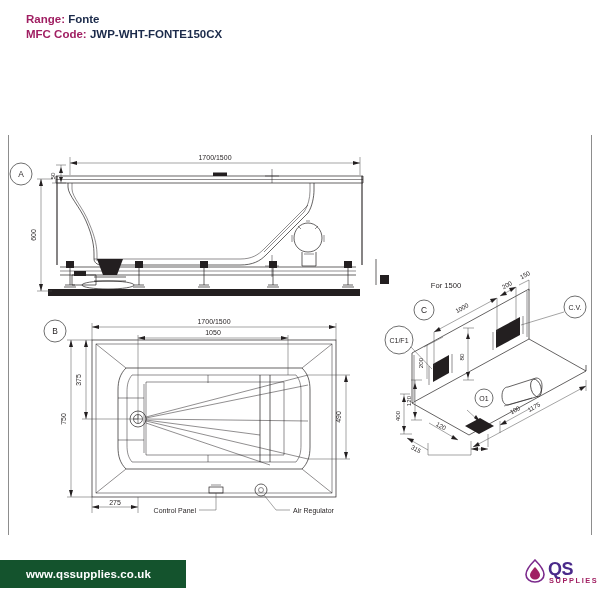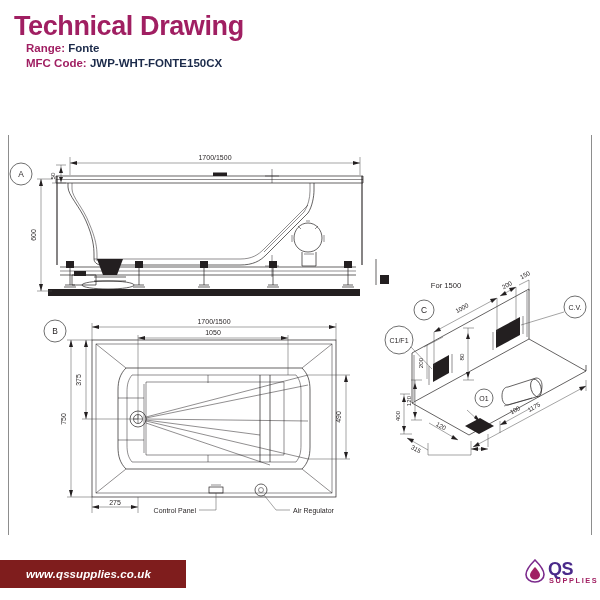--- a/index.html
+++ b/index.html
@@ -34,22 +34,21 @@
   .bub{fill:#fff;stroke:#4a4a4a;stroke-width:.8;}
   text{font-family:"Liberation Sans","DejaVu Sans",sans-serif;fill:#231f20;}
   .t6{font-size:6.2px;}
   .t7{font-size:7px;}
   .t75{font-size:7.6px;}
   .t8{font-size:8.4px;}
 
   
   .footbar{
     position:absolute;left:0;top:560px;width:186px;height:28px;
-    background:#7f1d1d;
-    font-style:italic;
+    background:#14532d;
   }
   .footbar span{
     display:block;color:#fff;font-size:11.5px;font-weight:bold;
     line-height:28px;padding-left:26px;letter-spacing:.1px;
   }
   .logo{position:absolute;left:524px;top:558px;width:70px;height:34px;}
   .logo .qs{
     position:absolute;left:24px;top:0px;font-size:18px;font-weight:bold;
     letter-spacing:-0.5px;color:#4a2a8a;line-height:22px;
   }
@@ -58,21 +57,20 @@
     letter-spacing:1.6px;color:#a01f62;line-height:9px;
   }
   .logo .drop{position:absolute;left:0;top:1px;}
 </style>
 </head>
 <body>
 
 <div class="page">
 
   <div class="header">
-    <div class="title">Technical Drawing</div>
     <div class="subline">
       <span>Range:</span>
       <span class="val">Fonte</span>
     </div>
     <div class="subline">
       <span>MFC Code:</span>
       <span class="val">JWP-WHT-FONTE150CX</span>
     </div>
   </div>
 

